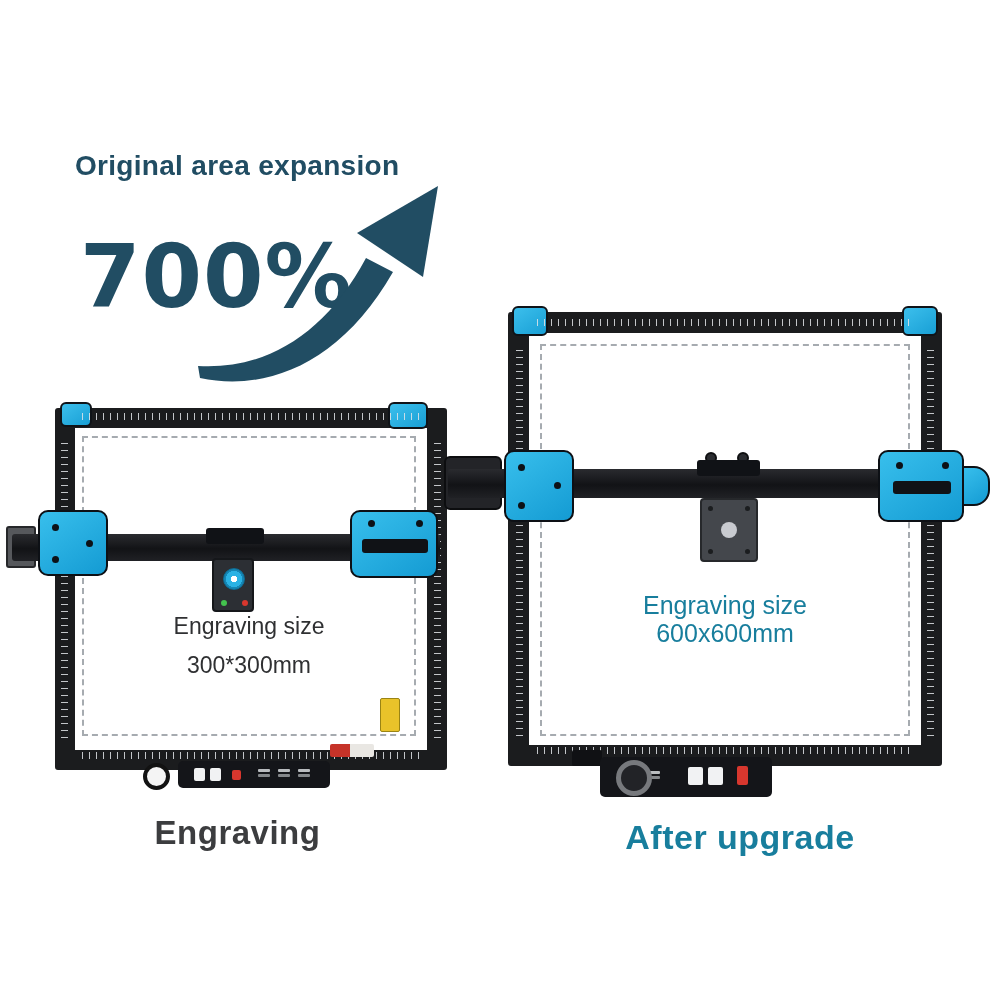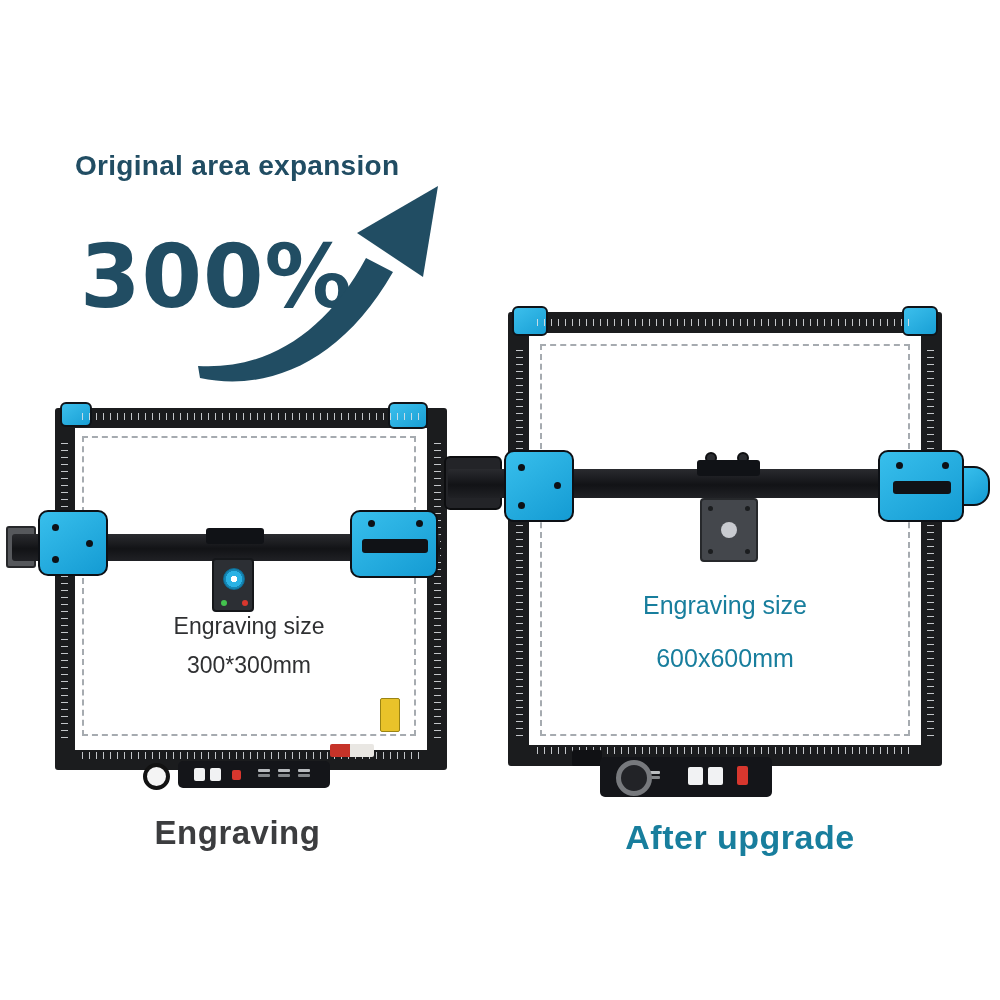--- a/index.html
+++ b/index.html
@@ -45,21 +45,21 @@
   .knob-dark { background:#222327; border:5px solid #77797d; }
   .tab { position:absolute; background:#101114; border-radius:2px; }
   .size-label { position:absolute; text-align:center; color:#2f3032; }
   .size-label div { line-height:1.1; }
   .caption { position:absolute; text-align:center; font-weight:700; letter-spacing:.5px; }
 </style>
 </head>
 <body>
 
 <div class="headline">Original area expansion</div>
-<div class="pct">300%</div>
+<div class="pct">700%</div>
 <svg class="arrow" viewBox="0 0 320 250" aria-hidden="true">
   <path d="M50 228 C115 242 190 215 243 122 L216 108 C175 185 115 220 48 216 Z"></path>
   <path d="M288 36 L207 83 L273 127 Z"></path>
 </svg>
 
 <div class="machine" style="left:30px;top:400px;width:445px;height:470px;">
   <div class="frame" style="left:25px;top:8px;width:392px;height:362px;"></div>
   <div class="corner" style="left:30px;top:2px;width:32px;height:25px;"></div>
   <div class="corner" style="left:358px;top:2px;width:40px;height:27px;"></div>
   <div class="ticks-h" style="left:52px;top:13px;width:340px;"></div>
@@ -112,21 +112,21 @@
   <div class="corner" style="left:67px;top:8px;width:36px;height:30px;"></div>
   <div class="corner" style="left:457px;top:8px;width:36px;height:30px;"></div>
   <div class="ticks-h" style="left:92px;top:21px;width:376px;"></div>
   <div class="ticks-h" style="left:92px;top:449px;width:376px;"></div>
   <div class="ticks-v" style="left:71px;top:52px;height:386px;"></div>
   <div class="ticks-v" style="left:482px;top:52px;height:386px;"></div>
   <div class="dashed" style="left:95px;top:46px;width:370px;height:392px;"></div>
 
   <div class="size-label" style="left:95px;top:294px;width:370px;font-size:25px;color:#187e9d;">
     <div>Engraving size</div>
-    <div style="margin-top:25px;">600x600mm</div>
+    <div style="margin-top:0;">600x600mm</div>
   </div>
 
   <div class="stepper" style="left:-1px;top:158px;width:58px;height:54px;"></div>
   <div class="gantry" style="left:3px;top:171px;width:534px;height:29px;"></div>
   <div class="tip" style="left:515px;top:168px;width:30px;height:40px;"></div>
   <div class="motor" style="left:59px;top:152px;width:70px;height:72px;">
     <div class="screw" style="left:12px;top:12px;"></div>
     <div class="screw" style="left:12px;top:50px;"></div>
     <div class="screw" style="left:48px;top:30px;"></div>
   </div>

